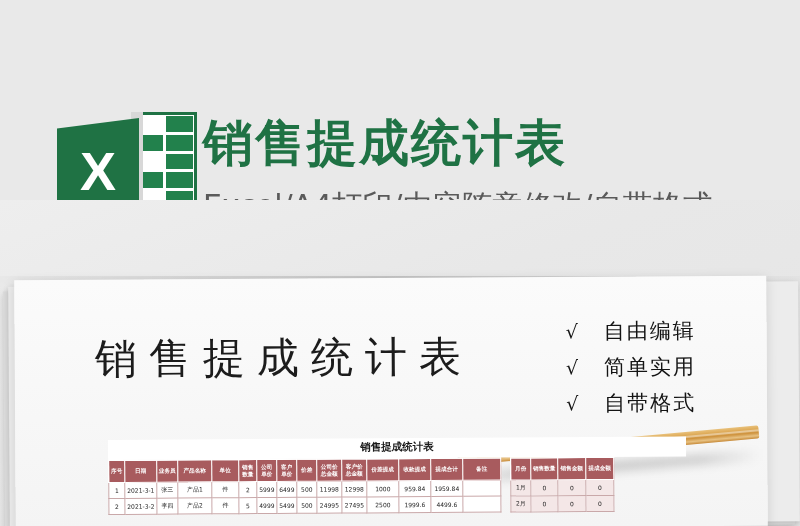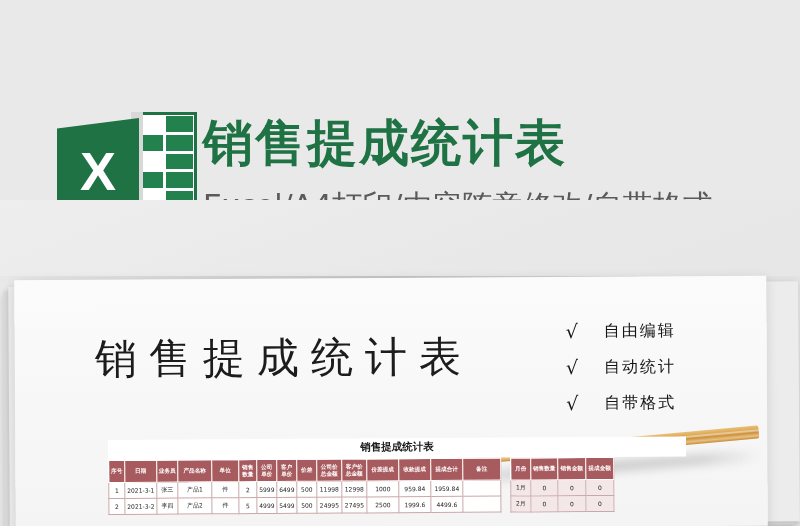--- a/index.html
+++ b/index.html
@@ -117,21 +117,21 @@
   }
 
   
   .features { position: absolute; left: 566px; top: 320px; transform: rotate(-0.35deg); }
   .feature-row { display: flex; align-items: center; margin-bottom: 14px; height: 22px; }
   .feature-check {
     width: 22px; font-size: 19px; color: #141414;
     font-family: "DejaVu Sans", sans-serif; line-height: 1;
   }
   .feature-label {
-    margin-left: 16px; font-size: 16px; color: #141414; letter-spacing: 2px;
+    margin-left: 16px; font-size: 21px; color: #141414; letter-spacing: 2px;
     font-family: "DejaVu Serif", "Liberation Serif", serif;
   }
 
   
   .xl-preview {
     position: absolute; left: 108px; top: 440px; width: 578px;
     transform: rotate(-0.35deg); transform-origin: 0 0;
   }
   .xl-doc-title {
     text-align: center; font-size: 10.5px; font-weight: bold; color: #1a1a1a;
@@ -209,21 +209,21 @@
 
   <div class="sheet-title">销售提成统计表</div>
 
   <div class="features">
     <div class="feature-row">
       <span class="feature-check">√</span>
       <span class="feature-label">自由编辑</span>
     </div>
     <div class="feature-row">
       <span class="feature-check">√</span>
-      <span class="feature-label">自动统计</span>
+      <span class="feature-label">简单实用</span>
     </div>
     <div class="feature-row">
       <span class="feature-check">√</span>
       <span class="feature-label">自带格式</span>
     </div>
   </div>
 
   <div class="xl-preview">
     <div class="xl-doc-title">销售提成统计表</div>
     <div class="tables">

